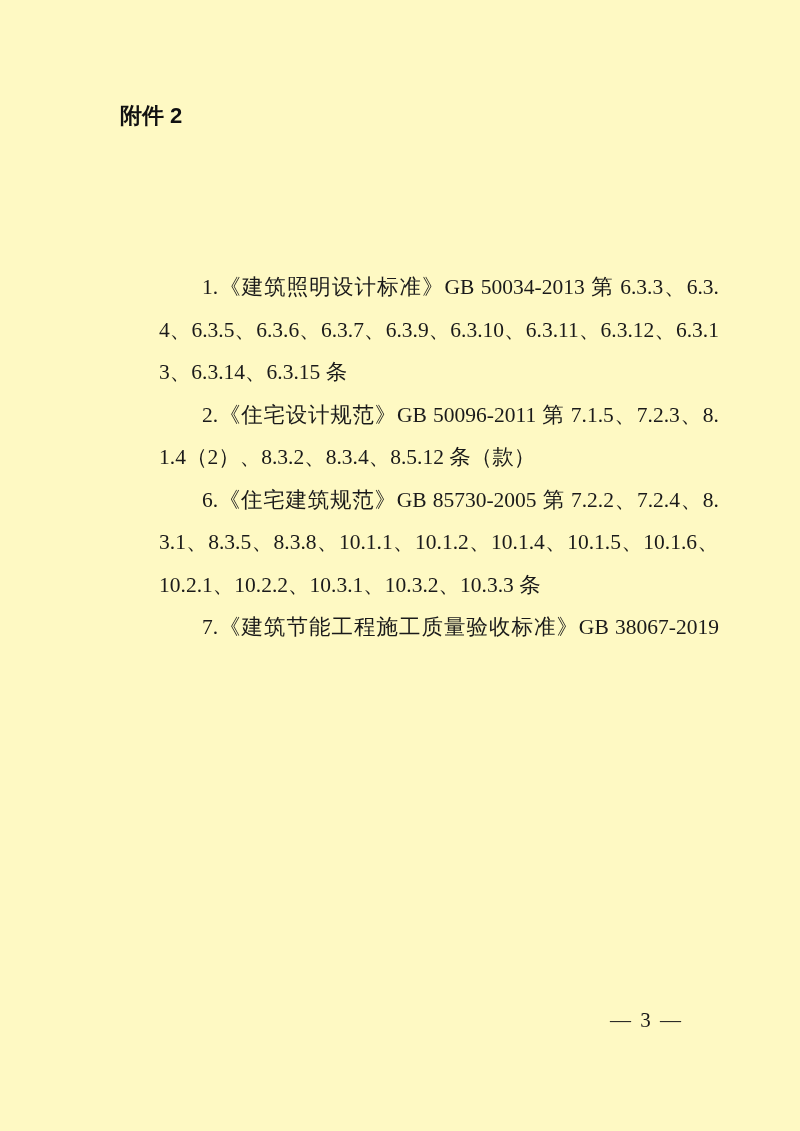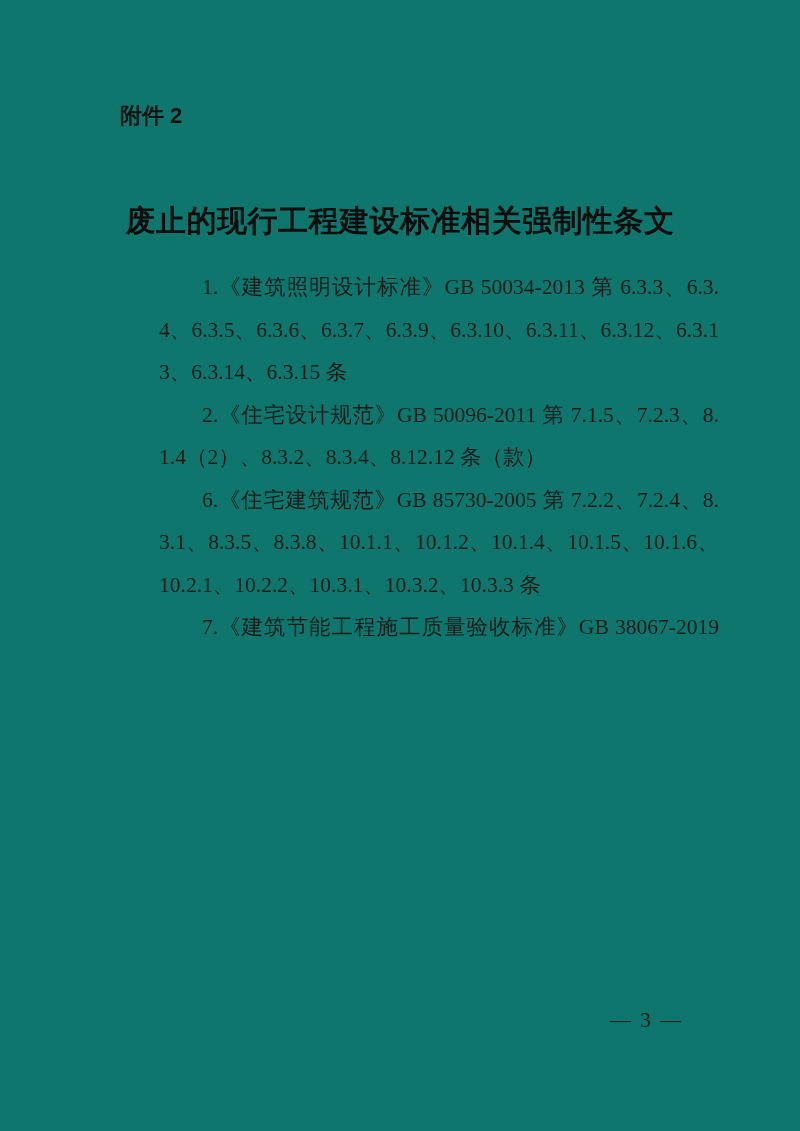--- a/index.html
+++ b/index.html
@@ -4,21 +4,21 @@
 <style>
   html, body {
     margin: 0;
     padding: 0;
     background: #ffffff;
   }
   .page {
     position: relative;
     width: 800px;
     height: 1131px;
-    background: #0f766e;
+    background: #fef9c3;
     color: #1a1a1a;
     overflow: hidden;
     font-family: "Liberation Serif", "DejaVu Serif", serif;
   }
   .attachment-label {
     position: absolute;
     left: 120px;
     top: 102px;
     font-family: "Liberation Sans", "DejaVu Sans", sans-serif;
     font-weight: bold;
@@ -74,24 +74,23 @@
     white-space: nowrap;
   }
 </style>
 </head>
 <body>
 
 <div class="page">
 
   <div class="attachment-label">附件 2</div>
 
-  <h1 class="doc-title">废止的现行工程建设标准相关强制性条文</h1>
 
   <div class="doc-body">
     <p>1.《建筑照明设计标准》GB 50034-2013 第 6.3.3、6.3.4、6.3.5、6.3.6、6.3.7、6.3.9、6.3.10、6.3.11、6.3.12、6.3.13、6.3.14、6.3.15 条</p>
-    <p>2.《住宅设计规范》GB 50096-2011 第 7.1.5、7.2.3、8.1.4（2）、8.3.2、8.3.4、8.12.12 条（款）</p>
+    <p>2.《住宅设计规范》GB 50096-2011 第 7.1.5、7.2.3、8.1.4（2）、8.3.2、8.3.4、8.5.12 条（款）</p>
     <p>6.《住宅建筑规范》GB 85730-2005 第 7.2.2、7.2.4、8.3.1、8.3.5、8.3.8、10.1.1、10.1.2、10.1.4、10.1.5、10.1.6、10.2.1、10.2.2、10.3.1、10.3.2、10.3.3 条</p>
     <p class="force-justify">7.《建筑节能工程施工质量验收标准》GB 38067-2019</p>
   </div>
 
   <div class="page-number">— 3 —</div>
 
 </div>
 
 </body></html>

